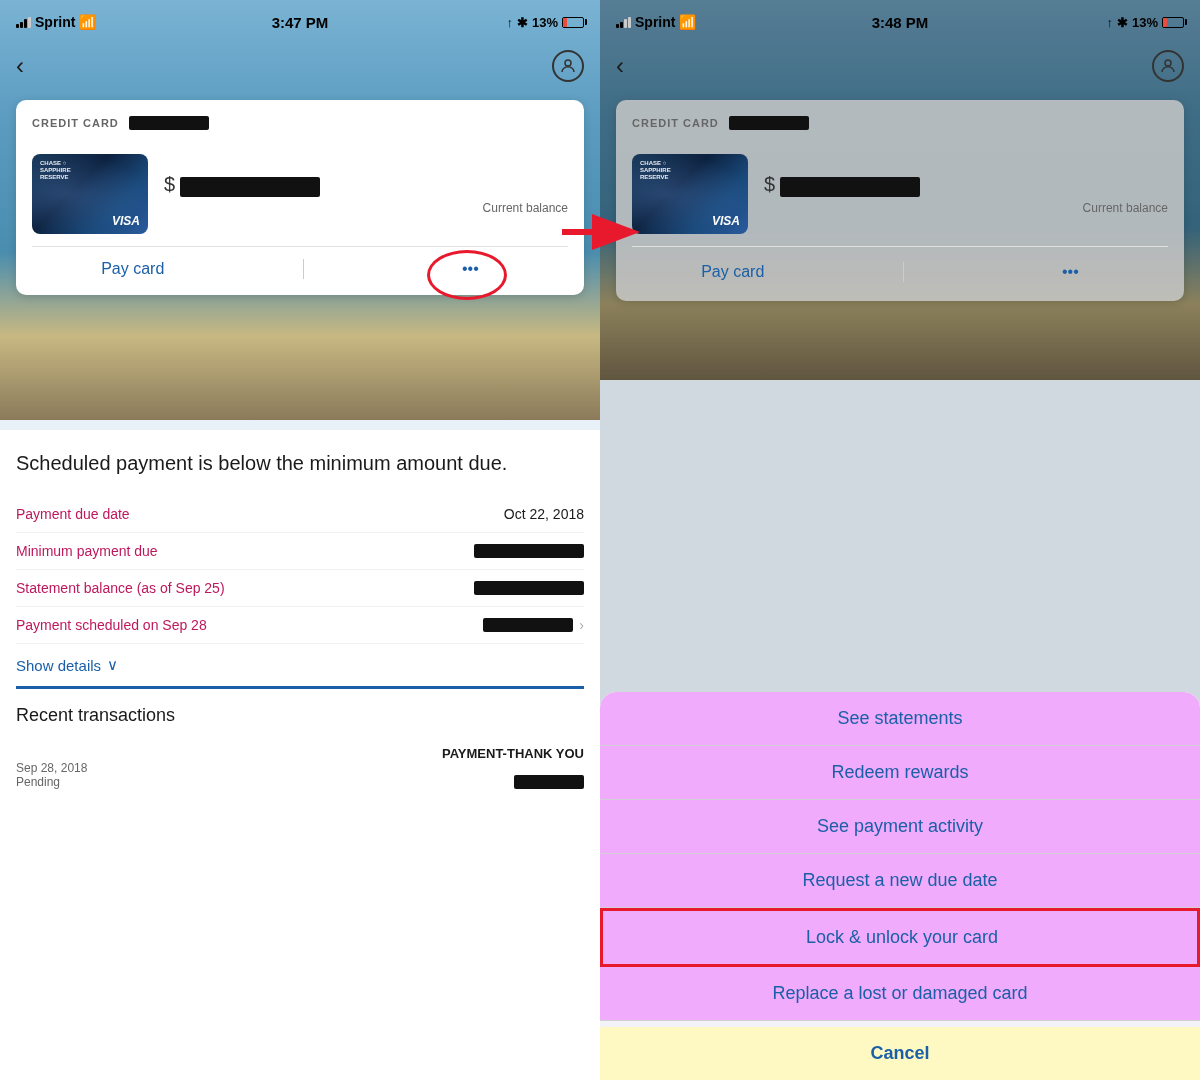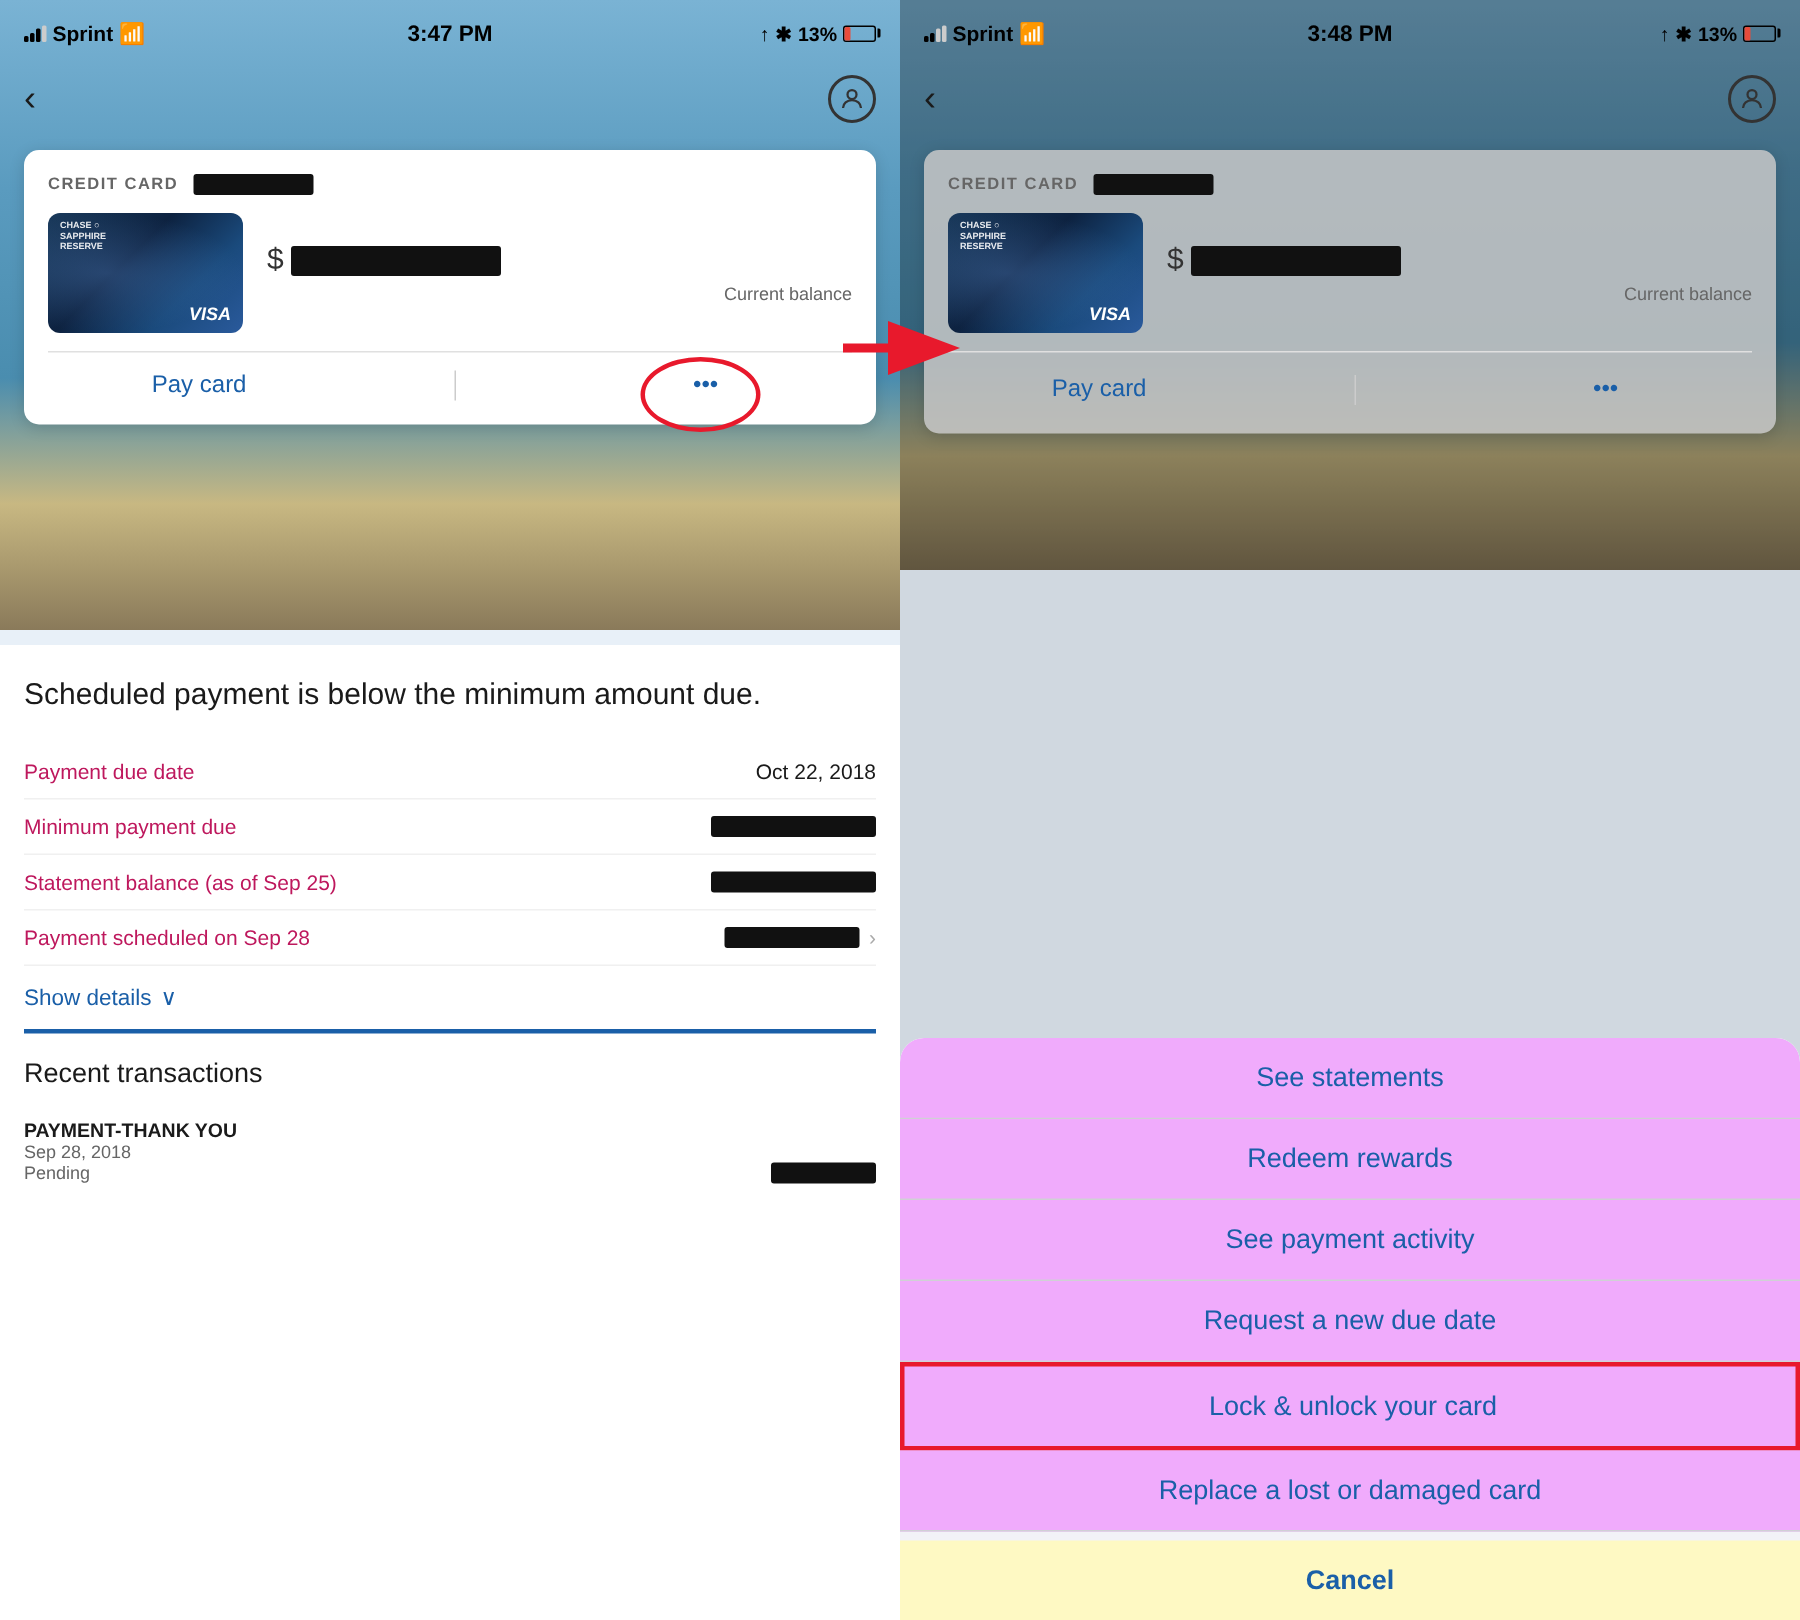--- a/index.html
+++ b/index.html
@@ -139,21 +139,21 @@
       border-radius: 10px;
       padding: 16px;
       z-index: 10;
       box-shadow: 0 2px 10px rgba(0,0,0,0.15);
     }
 
     .card-header {
       display: flex;
       align-items: center;
       gap: 10px;
-      margin-bottom: 12px;
+      margin-bottom: 24px;
     }
 
     .card-label {
       font-size: 11px;
       font-weight: 700;
       color: #666;
       letter-spacing: 1px;
     }
 
     .card-number-redacted {
@@ -163,21 +163,21 @@
       border-radius: 2px;
     }
 
     .card-body {
       display: flex;
       align-items: center;
       gap: 16px;
     }
 
     .credit-card-img {
-      width: 130px;
+      width: 116px;
       height: 80px;
       background: linear-gradient(135deg, #1a3a5c 0%, #0d2240 40%, #1a4a7c 70%, #2a5a9c 100%);
       border-radius: 8px;
       position: relative;
       overflow: hidden;
       flex-shrink: 0;
     }
 
     .credit-card-img::before {
       content: '';
@@ -363,20 +363,21 @@
     }
 
     .transaction-item {
       padding: 8px 0;
     }
 
     .transaction-name {
       font-size: 13px;
       font-weight: 600;
       color: #1a1a1a;
+      text-align: right;
     }
 
     .transaction-date {
       font-size: 12px;
       color: #666;
     }
 
     .transaction-status {
       font-size: 12px;
       color: #666;

